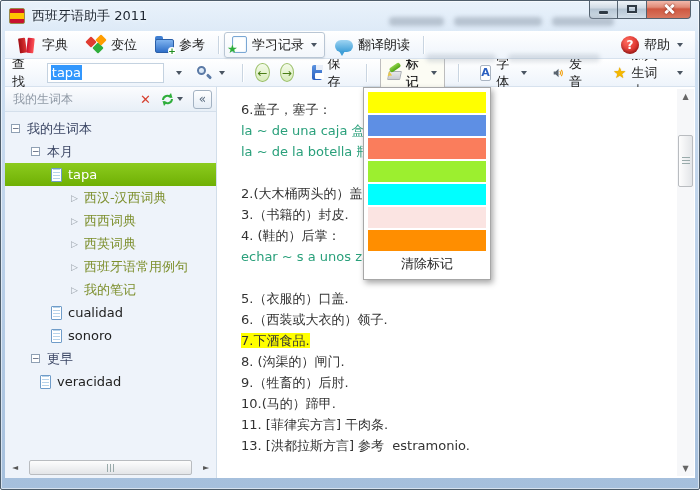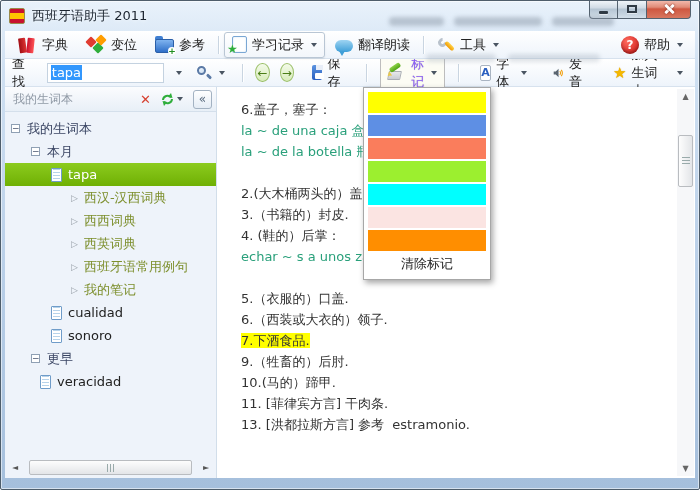--- a/index.html
+++ b/index.html
@@ -73,21 +73,21 @@
   .ic-nav { width: 19px; height: 19px; border-radius: 50%; border: 1px solid #9cc06a; background: linear-gradient(180deg,#f3fae9,#d8ecba); color: #4a7d16; font-size: 12px; display: flex; align-items: center; justify-content: center; font-family: "DejaVu Sans", sans-serif; }
   .ic-floppy { position: relative; width: 15px; height: 15px; background: linear-gradient(180deg,#5b93e0,#2a5fc0); border-radius: 2px 3px 2px 2px; }
   .ic-floppy::before { content: ""; position: absolute; left: 4px; top: 0; width: 7px; height: 5px; background: #e8eef8; }
   .ic-floppy::after { content: ""; position: absolute; left: 3px; bottom: 1px; width: 9px; height: 6px; background: #fff; border-radius: 1px; }
   .ic-marker { position: relative; width: 18px; height: 16px; }
   .ic-marker .pad { position: absolute; left: 0; bottom: 1px; width: 13px; height: 9px; background: linear-gradient(180deg,#e7e9ec,#c9ccd2); border: 1px solid #a9adb4; border-radius: 1px; transform: skewX(-12deg); }
   .ic-marker .pen { position: absolute; right: 0; top: 0; width: 12px; height: 5px; background: linear-gradient(180deg,#8fd34a,#4ea313); border-radius: 2px; transform: rotate(-35deg); }
   .ic-marker .tip { position: absolute; right: 10px; top: 7px; width: 0; height: 0; border-top: 3px solid transparent; border-bottom: 2px solid transparent; border-right: 4px solid #e8c84a; transform: rotate(-35deg); }
   .ic-fontA { width: 16px; height: 16px; border: 1px solid #a9b4c2; background: #fff; color: #2a5fc0; font-weight: 700; font-size: 11px; display: flex; align-items: center; justify-content: center; border-radius: 2px; }
   .ic-star { color: #f5b800; font-size: 15px; text-shadow: 0 0 1px #c88c00; font-family: "DejaVu Sans", sans-serif; }
-  .mark-label { color: #8b5cf6; text-shadow: 0 0 1px #bbb; text-align: right; }
+  .mark-label { color: #000000; text-shadow: 0 0 1px #bbb; }
 
   
   .find-label { font-size: 13px; color: #222; letter-spacing: 2px; padding: 0 3px; }
   .search-box { width: 158px; height: 20px; background: #fff; border: 1px solid #c4d2e0; display: flex; align-items: center; padding: 1px 3px; font-size: 13px; }
   .search-box .sel { background: #3297fd; color: #fff; padding: 0 1px; }
 
   
   .main { flex: 1; margin: 0 4px; display: flex; min-height: 0; background: #fff; }
   .sidebar { width: 212px; background: #eef3fa; display: flex; flex-direction: column; border-right: 1px solid #d2deea; }
   .sb-header { height: 25px; display: flex; align-items: center; padding: 0 4px 0 8px; background: linear-gradient(180deg,#fbfcfe,#e8eff7); border-bottom: 1px solid #d4dfeb; }
@@ -188,28 +188,20 @@
           <span class="star">★</span>
         </span>
       <span>学习记录</span>
       <span class="drop"></span>
     </div>
     <div class="tbtn">
       <span class="ic-bubble"></span>
       <span>翻译朗读</span>
     </div>
     <div class="sep"></div>
-    <div class="tbtn">
-      <span class="ic-wrench">
-          <span class="head"></span>
-          <span class="handle"></span>
-        </span>
-      <span>工具</span>
-      <span class="drop"></span>
-    </div>
     <div class="spacer"></div>
     <div class="tbtn">
       <span class="ic-help">?</span>
       <span>帮助</span>
       <span class="drop"></span>
     </div>
   </div>
 
   <div class="band toolbar2">
     <span class="find-label">查找</span>
@@ -341,20 +333,21 @@
           <div class="ln ex">la ~ de la botella 瓶塞.</div>
           <div class="ln"></div>
           <div class="ln">2.(大木桶两头的）盖.</div>
           <div class="ln">3.（书籍的）封皮.</div>
           <div class="ln">4. (鞋的）后掌：</div>
           <div class="ln ex">echar ~ s a unos zapatos 给鞋换后掌.</div>
           <div class="ln"></div>
           <div class="ln">5.（衣服的）口盖.</div>
           <div class="ln">6.（西装或大衣的）领子.</div>
           <div class="ln"><span class="hl">7.下酒食品.</span></div>
+          <div class="ln">8. (沟渠的）闸门.</div>
           <div class="ln">9.（牲畜的）后肘.</div>
           <div class="ln">10.(马的）蹄甲.</div>
           <div class="ln">11. [菲律宾方言] 干肉条.</div>
           <div class="ln">13. [洪都拉斯方言] 参考  estramonio.</div>
         </div>
       <div class="vscroll">
         <div class="vs-arrow">▲</div>
         <div class="vs-thumb"></div>
         <div class="vs-arrow down">▼</div>
       </div>

